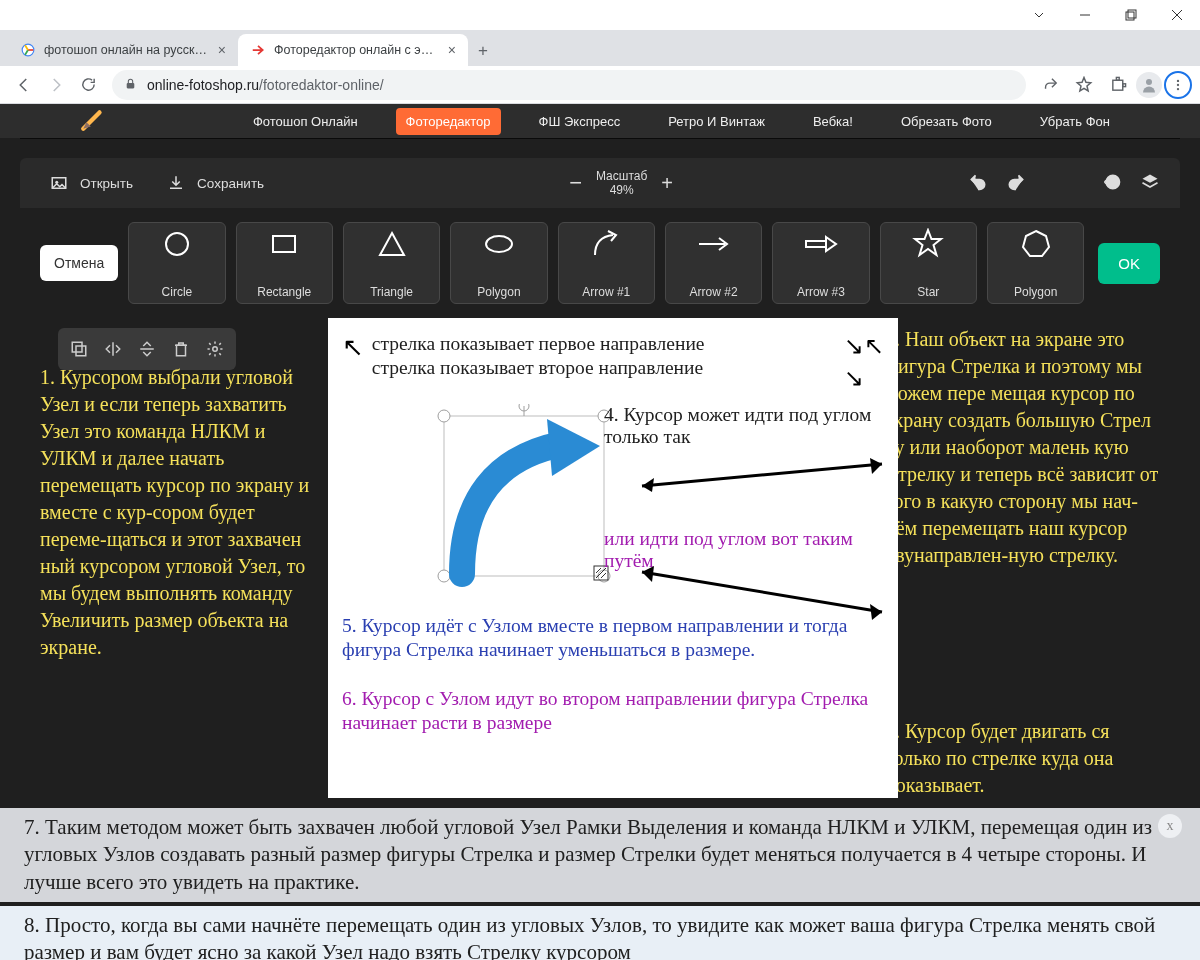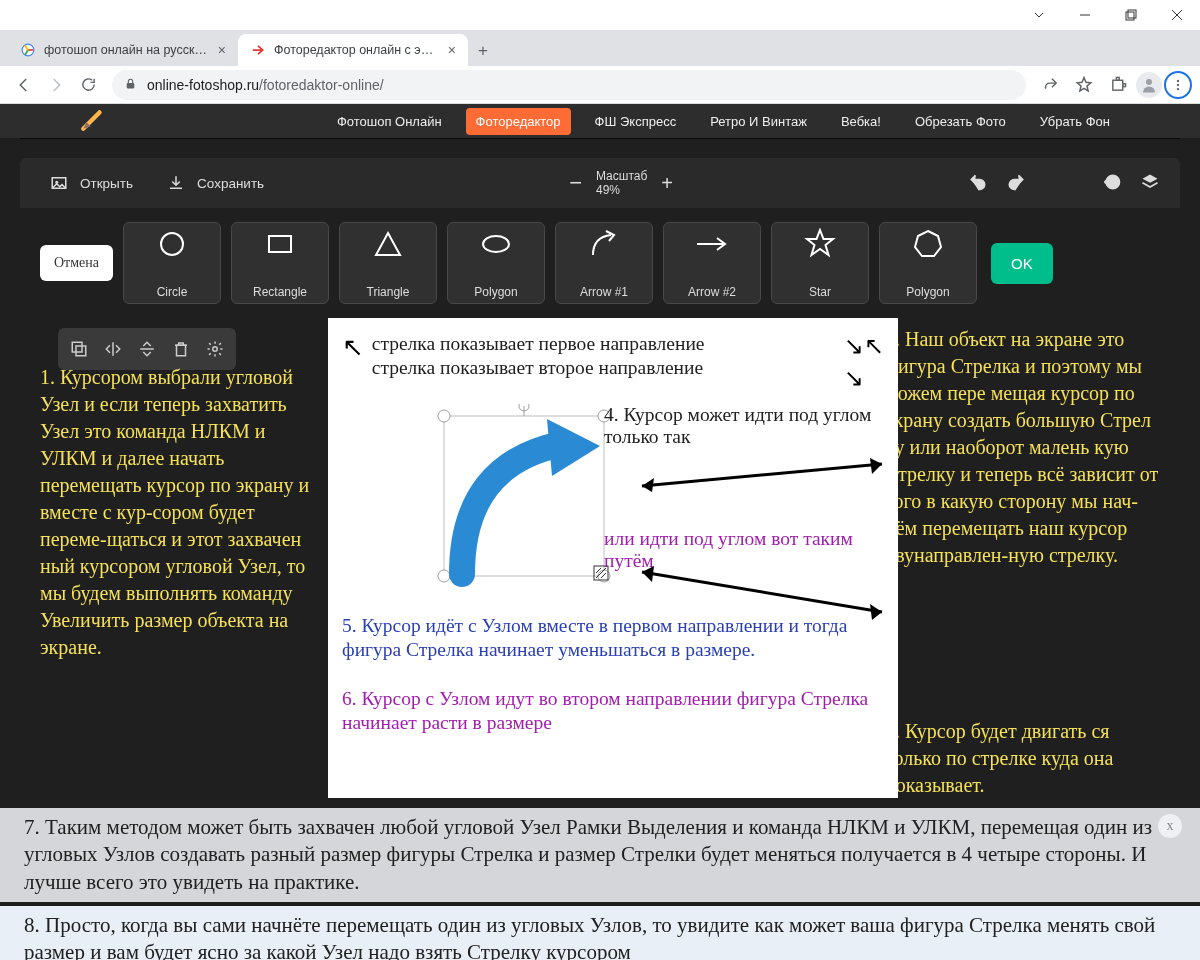--- a/index.html
+++ b/index.html
@@ -27,40 +27,40 @@
   .omnibox { flex: 1; height: 30px; background: #f1f3f4; border-radius: 15px; display: flex; align-items: center; padding: 0 12px; margin: 0 8px; font-size: 14px; color: #202124; }
   .omnibox .lock { margin-right: 10px; color: #5f6368; font-size: 12px; }
   .omnibox .host { color: #202124; }
   .omnibox .path { color: #5f6368; }
   .addr-icons { display: flex; align-items: center; gap: 2px; }
   .addr-icon { width: 32px; height: 32px; display: flex; align-items: center; justify-content: center; color: #5f6368; border-radius: 50%; }
   .addr-icon.profile { background: #e8eaed; width: 26px; height: 26px; }
   .addr-icon.menu { border: 2px solid #1a73e8; border-radius: 50%; width: 28px; height: 28px; }
 
   
-  .site-nav { height: 34px; background: #2d2d2d; display: flex; align-items: center; padding: 0 80px 0 80px; gap: 14px; font-size: 13px; color: #eee; }
+  .site-nav { height: 34px; background: #2d2d2d; display: flex; align-items: center; padding: 0 80px 0 80px; gap: 28px; font-size: 13px; color: #eee; }
   .site-logo { margin-right: auto; }
   .site-nav-item { padding: 6px 10px; white-space: nowrap; }
   .site-nav-item.active { background: #ff6b35; border-radius: 4px; color: #fff; }
 
   
   .app-outer { background: #1f1f1f; padding: 0 20px; }
   .app-gap { height: 20px; background: #1f1f1f; border-top: 1px solid #0a0a0a; }
   .app-toolbar { height: 50px; background: #2a2a2a; display: flex; align-items: center; padding: 0 20px; color: #ddd; font-size: 13.5px; border-radius: 6px 6px 0 0; }
   .tb-btn { display: flex; align-items: center; gap: 12px; padding: 6px 10px; border-radius: 4px; }
   .tb-btn svg { fill: #ddd; }
   .tb-spacer { flex: 1; }
   .zoom-group { display: flex; align-items: center; gap: 14px; color: #ddd; }
-  .zoom-mid { text-align: left; font-size: 12px; line-height: 1.2; }
+  .zoom-mid { text-align: center; font-size: 12px; line-height: 1.2; }
   .tb-right { display: flex; align-items: center; gap: 18px; margin-left: auto; }
   .tb-right svg { fill: #ddd; }
 
   
   .shape-bar { background: #1f1f1f; padding: 14px 20px; display: flex; gap: 10px; align-items: stretch; }
-  .cancel-btn { background: #fff; color: #333; border-radius: 6px; padding: 10px 14px; font-size: 14px; align-self: center; font-family: Liberation Serif, serif; }
+  .cancel-btn { background: #fff; color: #333; border-radius: 6px; padding: 10px 14px; font-size: 14px; align-self: center; }
   .shape-cell { width: 98px; height: 82px; background: #303030; border: 1px solid #484848; border-radius: 6px; display: flex; flex-direction: column; align-items: center; justify-content: center; gap: 24px; color: #ddd; font-size: 12px; }
   .shape-icon { width: 34px; height: 34px; display: flex; align-items: center; justify-content: center; }
   .shape-icon svg { stroke: #fff; fill: none; stroke-width: 2; }
   .ok-btn { background: #00be8c; color: #fff; border-radius: 6px; padding: 12px 20px; font-size: 15px; align-self: center; margin-left: 4px; }
 
   
   .canvas-area { position: relative; background: #1f1f1f; padding: 8px 20px 0 20px; height: 490px; }
   .mini-tools { position: absolute; top: 10px; left: 38px; display: flex; gap: 0; background: #3a3a3a; border-radius: 6px; padding: 4px; }
   .mini-tool { width: 34px; height: 34px; display: flex; align-items: center; justify-content: center; color: #ccc; }
 
@@ -312,20 +312,29 @@
     <div class="shape-icon">
           <svg width="34" height="20" viewBox="0 0 34 20">
             <line x1="2" y1="10" x2="28" y2="10"></line>
             <path d="M22 4 L30 10 L22 16"></path>
           </svg>
         </div>
     <span>Arrow #2</span>
   </div>
   <div class="shape-cell">
     <div class="shape-icon">
+          <svg width="34" height="20" viewBox="0 0 34 20" fill="#fff" stroke="#fff">
+            <rect x="2" y="7" width="20" height="6"></rect>
+            <path d="M22 3 L32 10 L22 17 Z"></path>
+          </svg>
+        </div>
+    <span>Arrow #3</span>
+  </div>
+  <div class="shape-cell">
+    <div class="shape-icon">
           <svg width="32" height="32" viewBox="0 0 32 32">
             <path d="M16 2l3.5 9H29l-7.5 6 3 10L16 21l-8.5 6 3-10L3 11h9.5z"></path>
           </svg>
         </div>
     <span>Star</span>
   </div>
   <div class="shape-cell">
     <div class="shape-icon">
           <svg width="32" height="32" viewBox="0 0 32 32">
             <path d="M16 3l10 5 3 11-7 9H10l-7-9 3-11z"></path>

